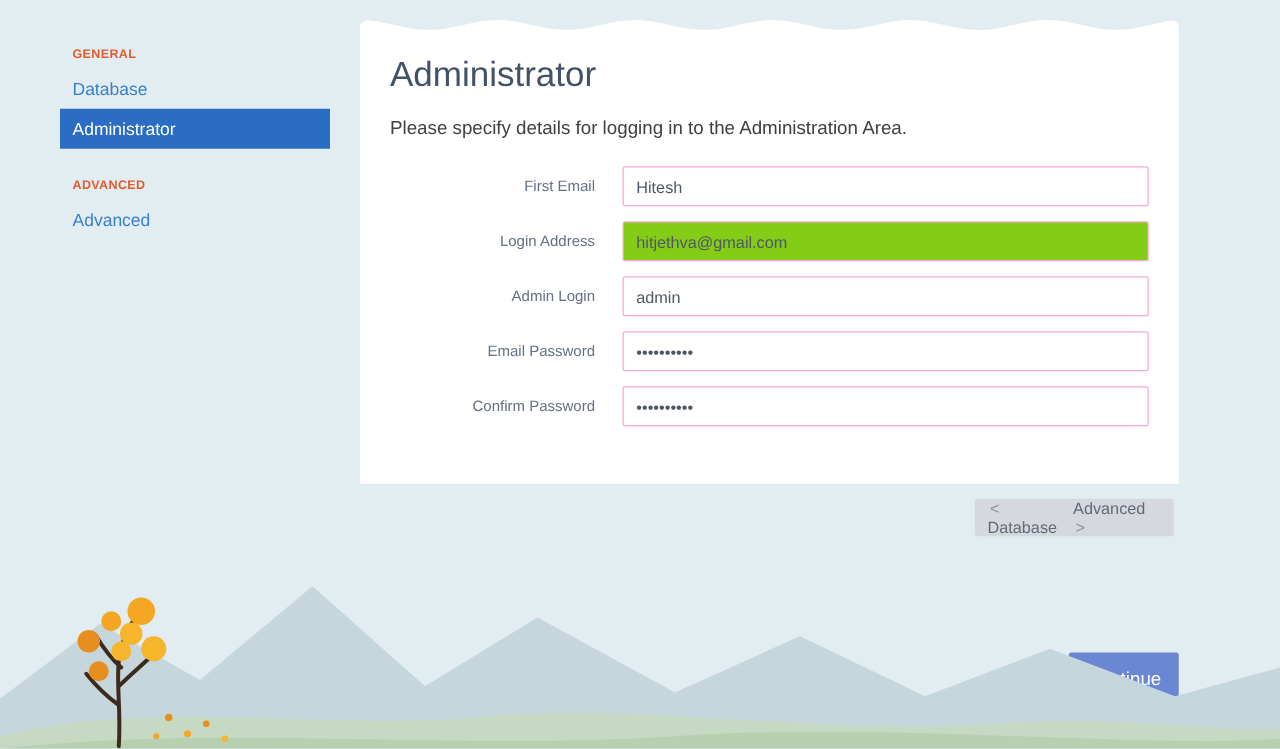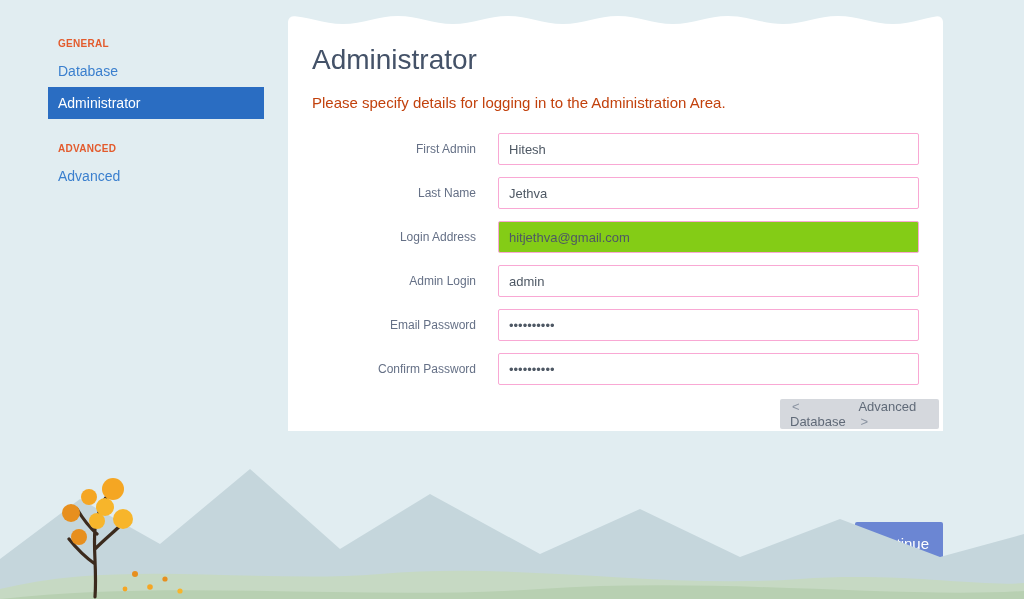--- a/index.html
+++ b/index.html
@@ -64,21 +64,21 @@
   .scallop {
     fill: #e1edf1;
   }
   .card h1 {
     color: #445268;
     font-size: 28px;
     font-weight: 500;
     margin: 0 0 18px 0;
   }
   .card .subtitle {
-    color: #c2410c;
+    color: #404040;
     font-size: 15px;
     margin: 4px 0 22px 0;
   }
   .form-row {
     display: flex;
     align-items: center;
     margin-bottom: 12px;
   }
   .form-label {
     flex: 0 0 186px;
@@ -154,28 +154,24 @@
     <div class="sidebar-item active">Administrator</div>
     <div class="sidebar-header" style="margin-top:14px;">ADVANCED</div>
     <div class="sidebar-item">Advanced</div>
   </div>
 
   <div class="card">
     <h1>Administrator</h1>
     <p class="subtitle">Please specify details for logging in to the Administration Area.</p>
 
     <div class="form-row">
-      <div class="form-label">First Admin</div>
+      <div class="form-label">First Email</div>
       <input class="form-input" type="text" value="Hitesh" style="">
     </div>
 
-    <div class="form-row">
-      <div class="form-label">Last Name</div>
-      <input class="form-input" type="text" value="Jethva" style="">
-    </div>
 
     <div class="form-row">
       <div class="form-label">Login Address</div>
       <input class="form-input highlight" type="text" value="hitjethva@gmail.com" style="">
     </div>
 
     <div class="form-row">
       <div class="form-label">Admin Login</div>
       <input class="form-input" type="text" value="admin" style="">
     </div>

